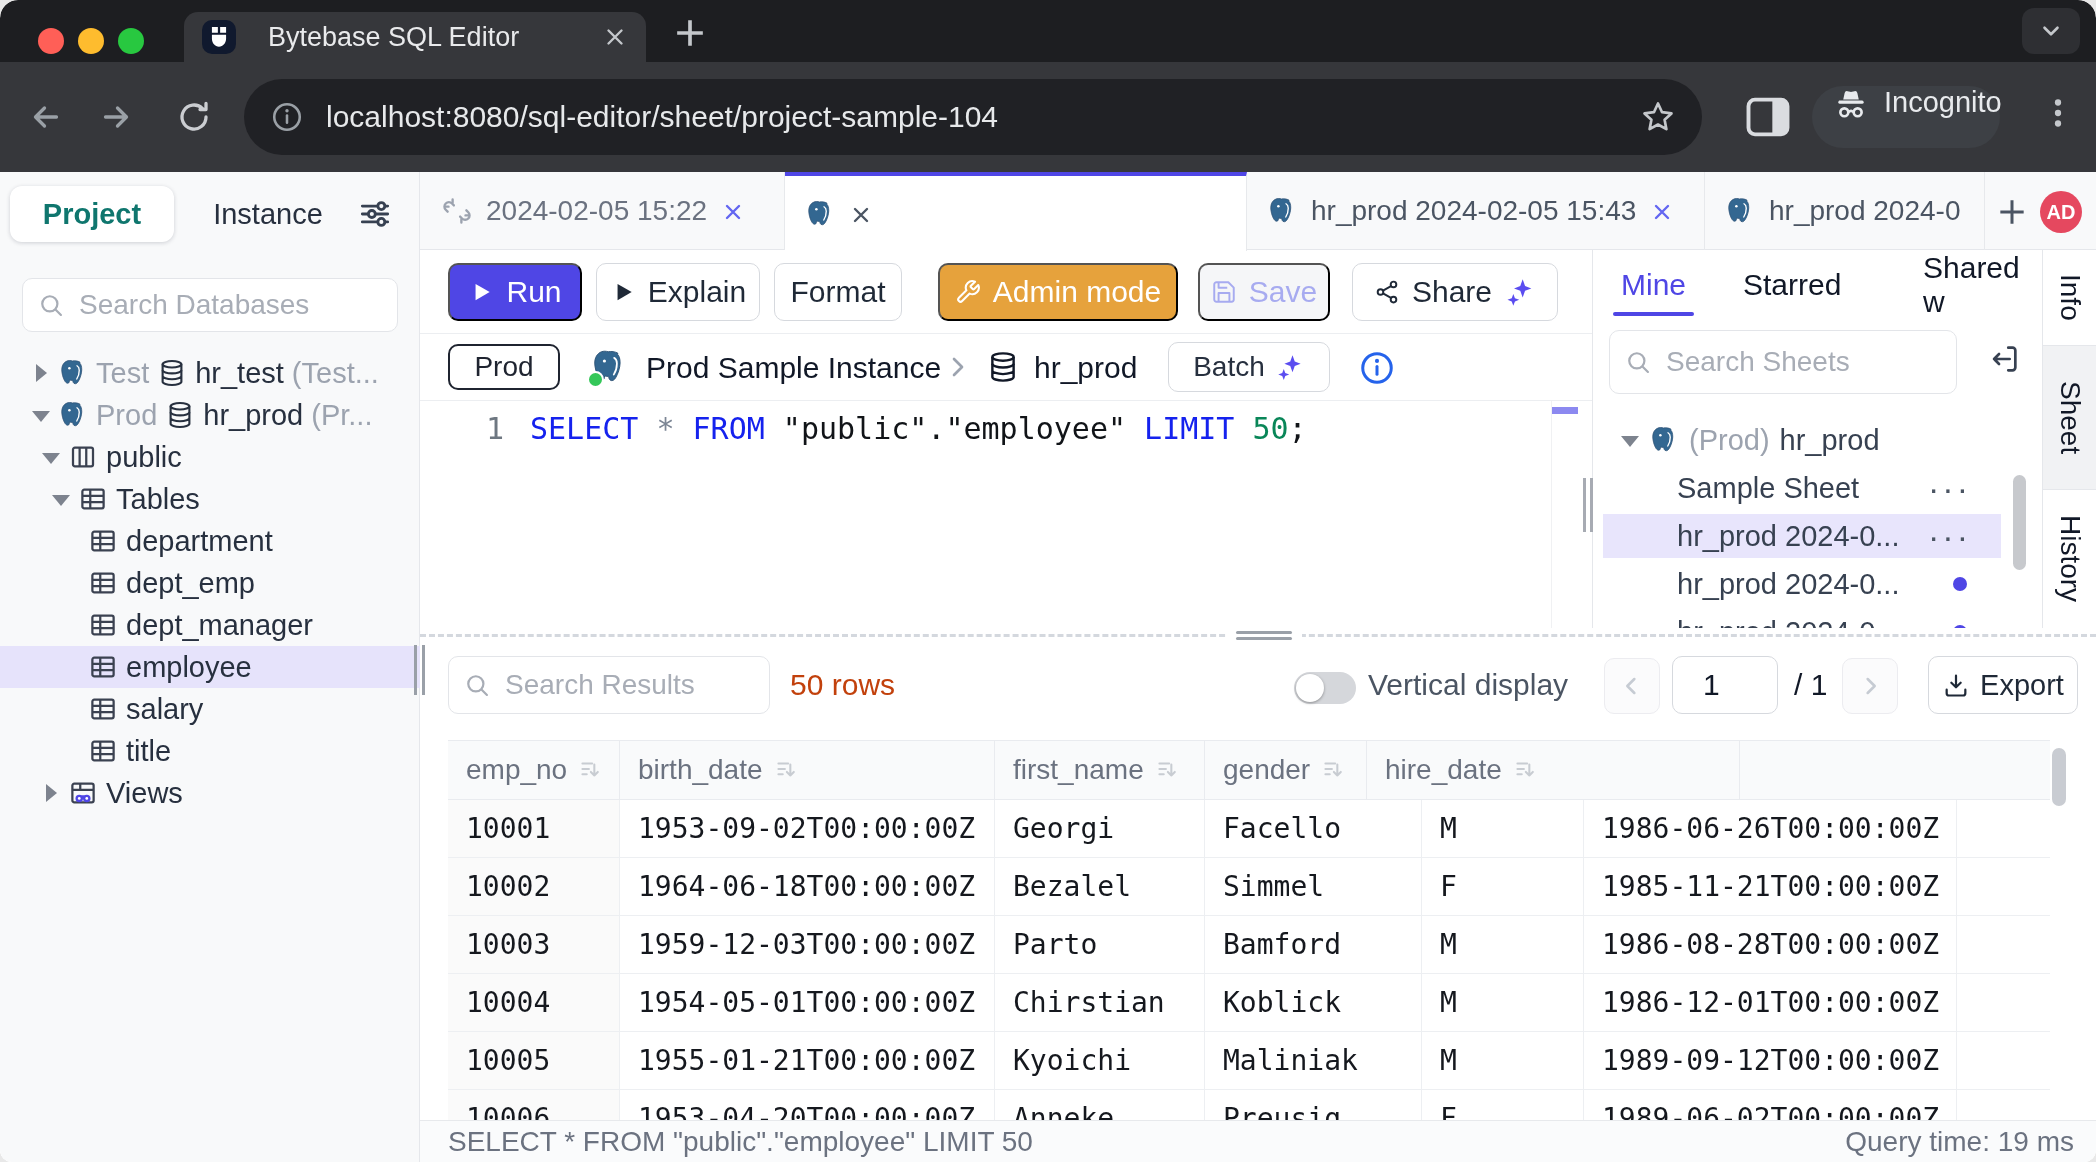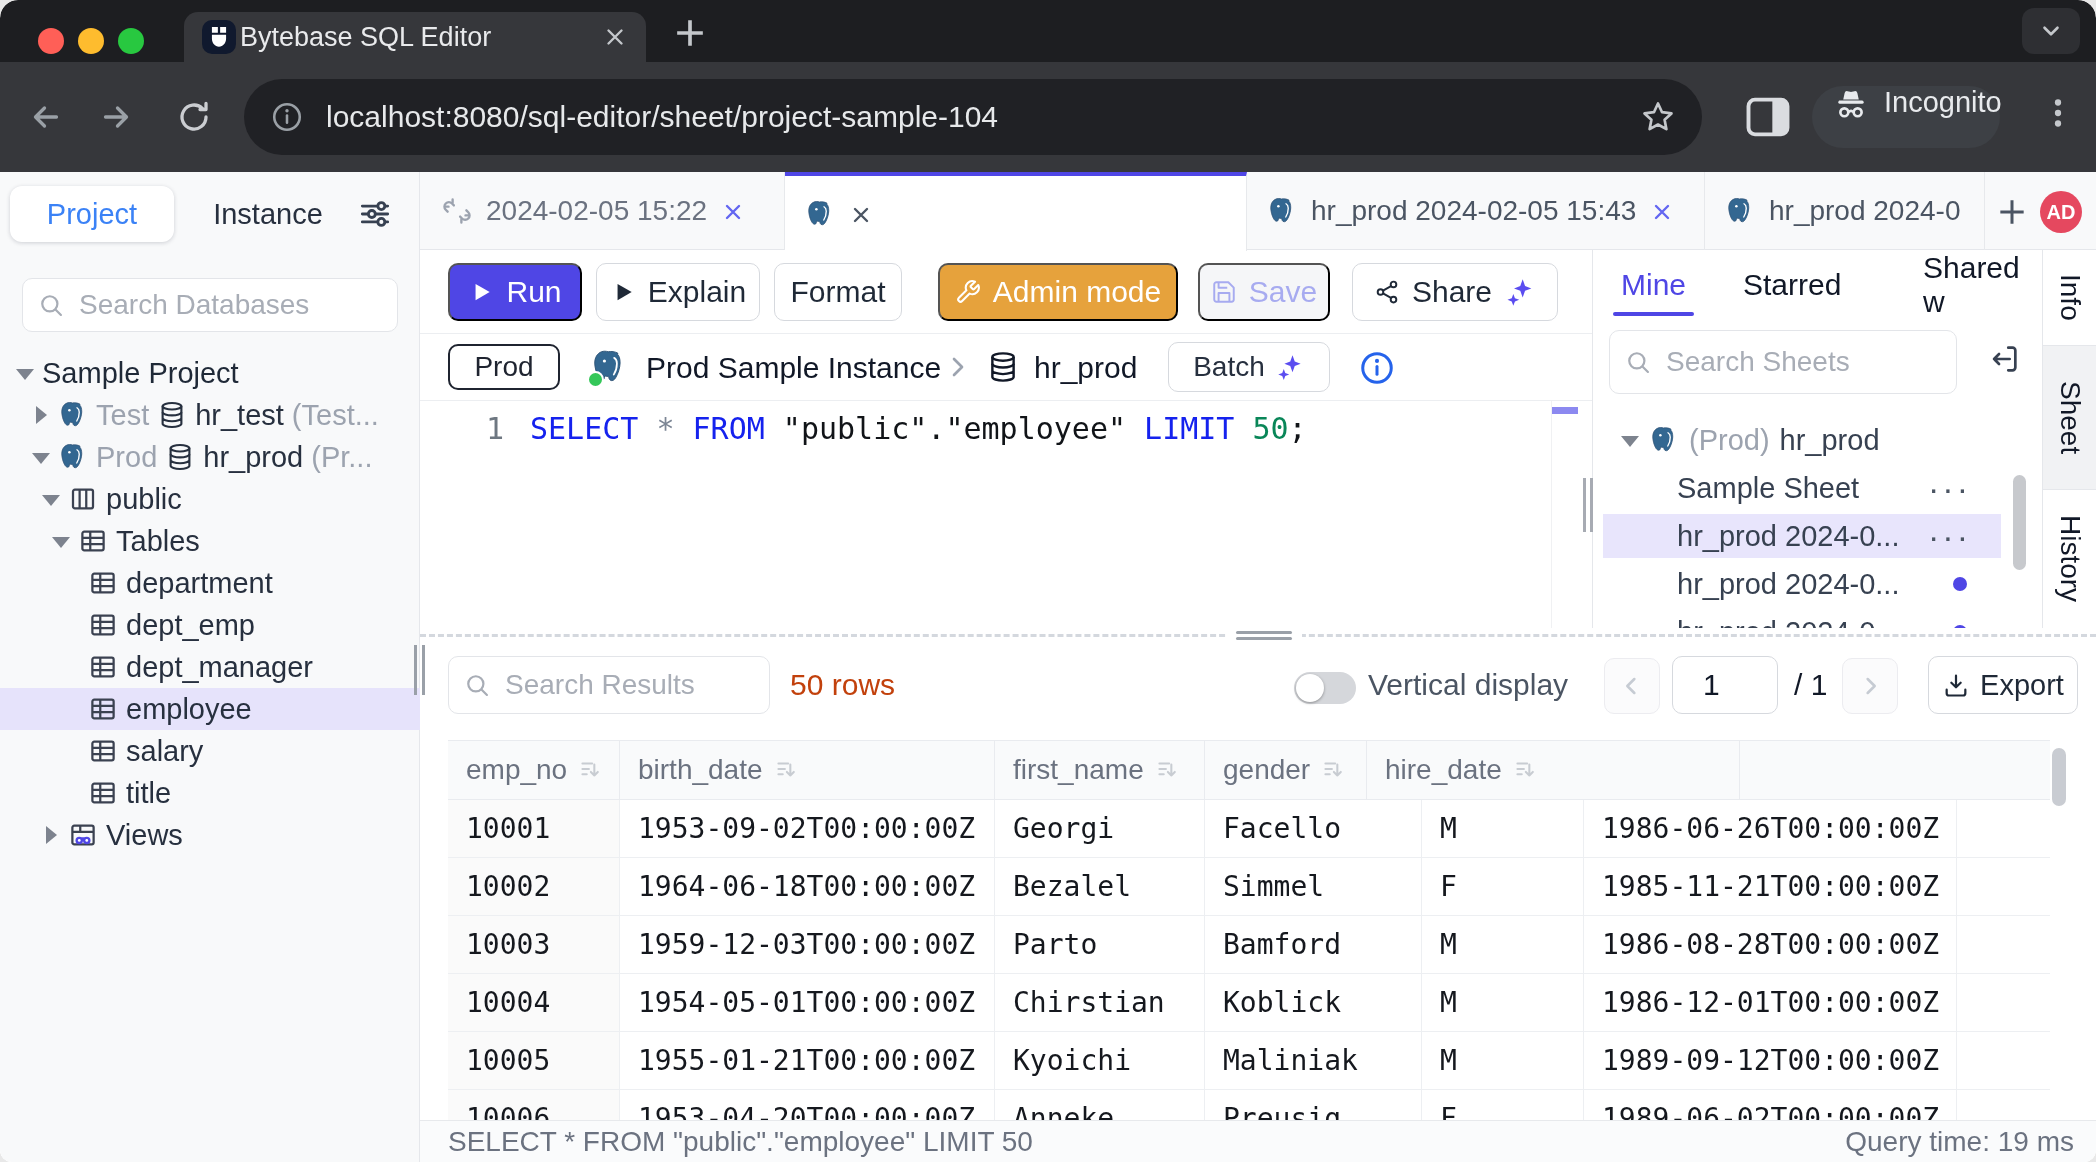--- a/index.html
+++ b/index.html
@@ -3,21 +3,21 @@
 <meta charset="utf-8">
 <style>
   html,body{margin:0;padding:0;background:#e8e8e8}
   *{box-sizing:border-box}
   .window{position:relative;width:2096px;height:1162px;font-family:"Liberation Sans",sans-serif;overflow:hidden;border-radius:18px 18px 12px 12px;background:#fff}
 
   
   .c-tabs{position:absolute;left:0;top:0;width:100%;height:62px;background:#1d1e21;border-radius:18px 18px 0 0}
   .tl{position:absolute;top:28px;width:26px;height:26px;border-radius:50%}
   .tl.r{left:38px;background:#ff5f57}.tl.y{left:78px;background:#febc2e}.tl.g{left:118px;background:#28c840}
-  .btab{position:absolute;left:184px;top:12px;width:462px;height:50px;background:#36373b;border-radius:14px 14px 0 0;display:flex;align-items:center;padding:0 18px;gap:4px}
+  .btab{position:absolute;left:184px;top:12px;width:462px;height:50px;background:#36373b;border-radius:14px 14px 0 0;display:flex;align-items:center;padding:0 18px;gap:32px}
   .btab .fav{width:34px;height:34px;flex:0 0 34px}
   .btab .ttl{color:#e9eaec;font-size:27px;flex:1;white-space:nowrap;overflow:hidden}
   .bx{width:26px;height:26px;color:#c4c7cb;flex:0 0 26px}
   .newtab{position:absolute;left:668px;top:11px;width:44px;height:44px;color:#c4c7cb}
   .tabchev{position:absolute;right:16px;top:8px;width:58px;height:46px;border-radius:12px;background:#2e2f33;display:flex;align-items:center;justify-content:center;color:#c4c7cb}
   .c-bar{position:absolute;left:0;top:62px;width:100%;height:110px;background:#36373b}
   .navic{position:absolute;top:37px;width:36px;height:36px}
   .urlbar{position:absolute;left:244px;top:17px;width:1458px;height:76px;background:#202125;border-radius:38px;display:flex;align-items:center;padding:0 26px}
   .urlbar .info-i{width:34px;height:34px;margin-right:22px;flex:0 0 34px}
   .urlbar .url{color:#e7e9eb;font-size:30px;flex:1;white-space:nowrap;overflow:hidden}
@@ -25,21 +25,21 @@
   .splitbtn{position:absolute;left:1742px;top:29px;width:52px;height:52px}
   .incog{position:absolute;left:1812px;top:24px;width:188px;height:62px;border-radius:31px;background:#3d4045;display:flex;align-items:flex-start;padding:0 20px;gap:14px;color:#e8eaed;font-size:29px}
   .incog svg{width:38px;height:38px;flex:0 0 38px}
   .kebab{position:absolute;left:2040px;top:33px;width:36px;height:44px}
 
   
   .app{position:absolute;left:0;top:172px;width:2096px;height:990px;background:#fff;border-radius:0 0 12px 12px;overflow:hidden}
 
   
   .sb{position:absolute;left:0;top:0;width:420px;height:990px;background:#f8f9fa;border-right:1px solid #e5e7eb}
-  .seg-pill{position:absolute;left:10px;top:14px;width:164px;height:56px;background:#fff;border-radius:12px;box-shadow:0 1px 4px rgba(15,23,42,.18);display:flex;align-items:center;justify-content:center;font-size:29px;color:#3b82f6;font-weight:400}
+  .seg-pill{position:absolute;left:10px;top:14px;width:164px;height:56px;background:#fff;border-radius:12px;box-shadow:0 1px 4px rgba(15,23,42,.18);display:flex;align-items:center;justify-content:center;font-size:29px;color:#0f766e;font-weight:700}
   .seg-inst{position:absolute;left:196px;top:14px;width:144px;height:56px;display:flex;align-items:center;justify-content:center;font-size:29px;color:#27303f}
   .seg-sliders{position:absolute;left:356px;top:23px;width:38px;height:38px}
   .searchbox{display:flex;align-items:center;gap:12px;background:#fff;border:1px solid #e3e5e9;border-radius:10px;padding:0 14px}
   .searchbox svg{width:28px;height:28px;flex:0 0 28px}
   .searchbox input{border:none;outline:none;background:transparent;font-size:28px;color:#111827;width:100%;font-family:inherit}
   .searchbox input::placeholder{color:#a8adb6}
   .sb-search{position:absolute;left:22px;top:106px;width:376px;height:54px}
   .tree{position:absolute;left:0;top:180px;width:420px}
   .trow{height:42px;display:flex;align-items:center;gap:8px;font-size:29px;color:#27303f;white-space:nowrap;overflow:hidden}
   .trow.lv0{padding-left:14px;font-weight:500;color:#1f2937}
@@ -237,24 +237,20 @@
             <circle cx="16" cy="17" r="2.2"></circle>
           </svg></span>
       <div class="searchbox sb-search">
         <svg viewBox="0 0 24 24" fill="none" stroke="#a8adb6" stroke-width="1.9" stroke-linecap="round">
             <circle cx="11" cy="11" r="6.5"></circle>
             <path d="m16 16 4.5 4.5"></path>
           </svg>
         <input placeholder="Search Databases" style="">
       </div>
       <div class="tree" id="db-tree">
-          <div class="trow lv0">
-            <span class="caret down"></span>
-            <span class="lbl">Sample Project</span>
-          </div>
           <div class="trow lv1">
             <span class="caret right"></span>
             <span class="icn">
               <svg viewBox="0 0 24 24">
                 <path d="M17.5 3.2c-1.8-.9-4-1.2-6-.8-1.4-.5-3-.5-4.3 0C4.6 3.4 3 6 3 9.5c0 2.6 1 6.5 2.3 8.7.7 1.2 1.5 2 2.4 2 .6 0 1.1-.4 1.3-1 .1-.4.2-.8.2-1.6.8.3 1.7.4 2.6.3 0 .6.1 1.2.4 1.7.3.6.9 1 1.6 1 .9 0 1.7-.7 2.4-1.8 1.4-2.2 2.8-6.5 2.8-9.3 0-2.7-.5-4.3-1.5-5.3z" fill="#336791" stroke="#2d5275" stroke-width=".6"></path>
                 <circle cx="9.1" cy="8.2" r="1" fill="#fff"></circle>
                 <path d="M15.2 6.2c1.1.6 1.8 1.9 1.8 3.6 0 2.2-.9 5.3-2 7" fill="none" stroke="#fff" stroke-width="1.1" stroke-linecap="round"></path>
               </svg>
             </span>
             <span class="muted">Test</span>

